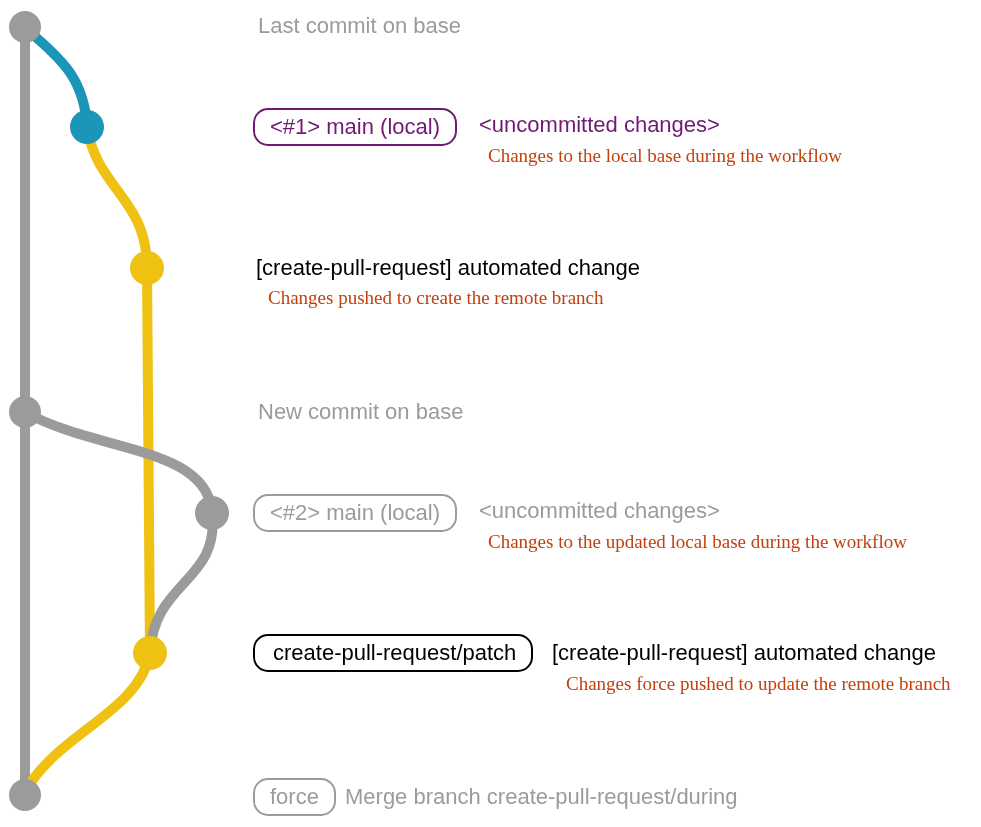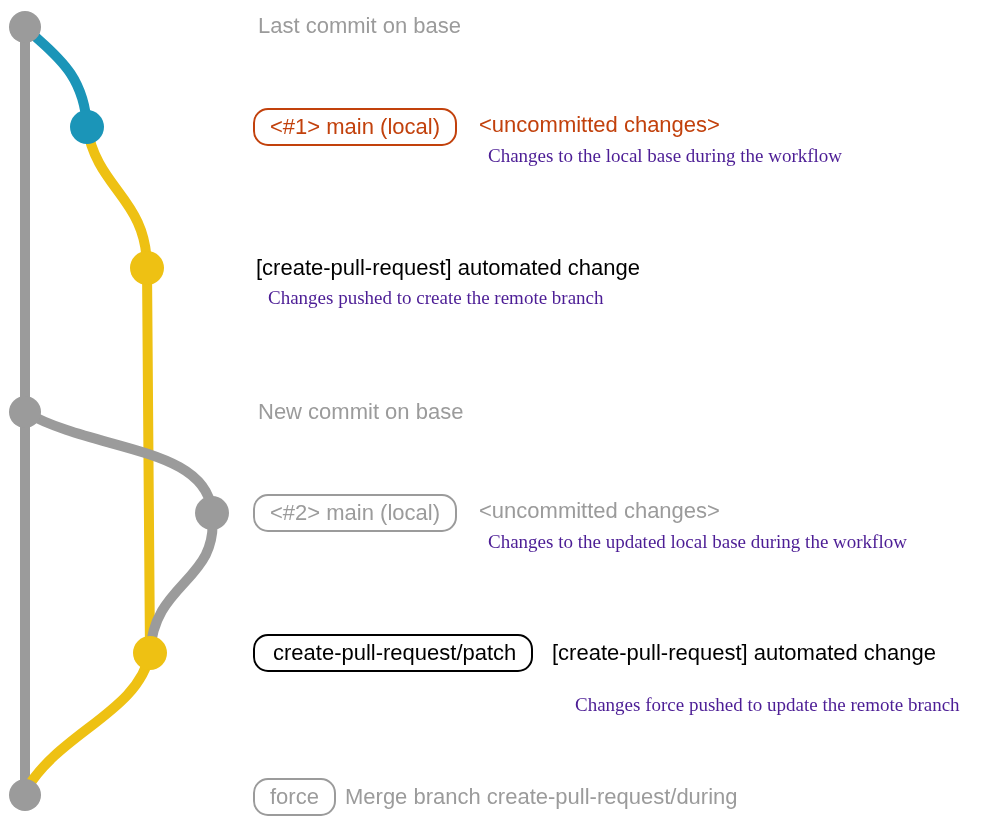--- a/index.html
+++ b/index.html
@@ -13,27 +13,27 @@
     border-radius:18px;
   }
   .graph-svg{position:absolute;left:0;top:0;}
   .note{
     position:absolute;
     font-size:22px;
     line-height:1.2;
     white-space:nowrap;
   }
   .c-gray{color:#9b9b9b;}
-  .c-blue{color:#c2410c;}
+  .c-blue{color:#701a75;}
   .c-yellow{color:#000000;}
   .desc{
     position:absolute;
     font-family:"Liberation Serif", serif;
     font-size:19px;
-    color:#4c1d95;
+    color:#c2410c;
     white-space:nowrap;
   }
   .badge{
     position:absolute;
     display:inline-block;
     border:2px solid currentColor;
     border-radius:15px;
     padding:4px 15px 5px 15px;
     font-size:22px;
     line-height:1.15;
@@ -81,18 +81,18 @@
   <div class="desc" style="left:268px;top:287px;">Changes pushed to create the remote branch</div>
 
   <div class="note c-gray" style="left:258px;top:399px;">New commit on base</div>
 
   <div class="badge c-gray" style="left:253px;top:494px;">&lt;#2&gt; main (local)</div>
   <div class="note c-gray" style="left:479px;top:498px;">&lt;uncommitted changes&gt;</div>
   <div class="desc" style="left:488px;top:531px;">Changes to the updated local base during the workflow</div>
 
   <div class="badge c-yellow" style="left:253px;top:634px;padding-left:18px;">create-pull-request/patch</div>
   <div class="note c-yellow" style="left:552px;top:640px;">[create-pull-request] automated change</div>
-  <div class="desc" style="left:566px;top:694px;margin-left:9px;">Changes force pushed to update the remote branch</div>
+  <div class="desc" style="left:566px;top:673px;">Changes force pushed to update the remote branch</div>
 
   <div class="badge c-gray" style="left:253px;top:778px;">force</div>
   <div class="note c-gray" style="left:345px;top:784px;">Merge branch create-pull-request/during</div>
 
 </div>
 
 </body></html>

